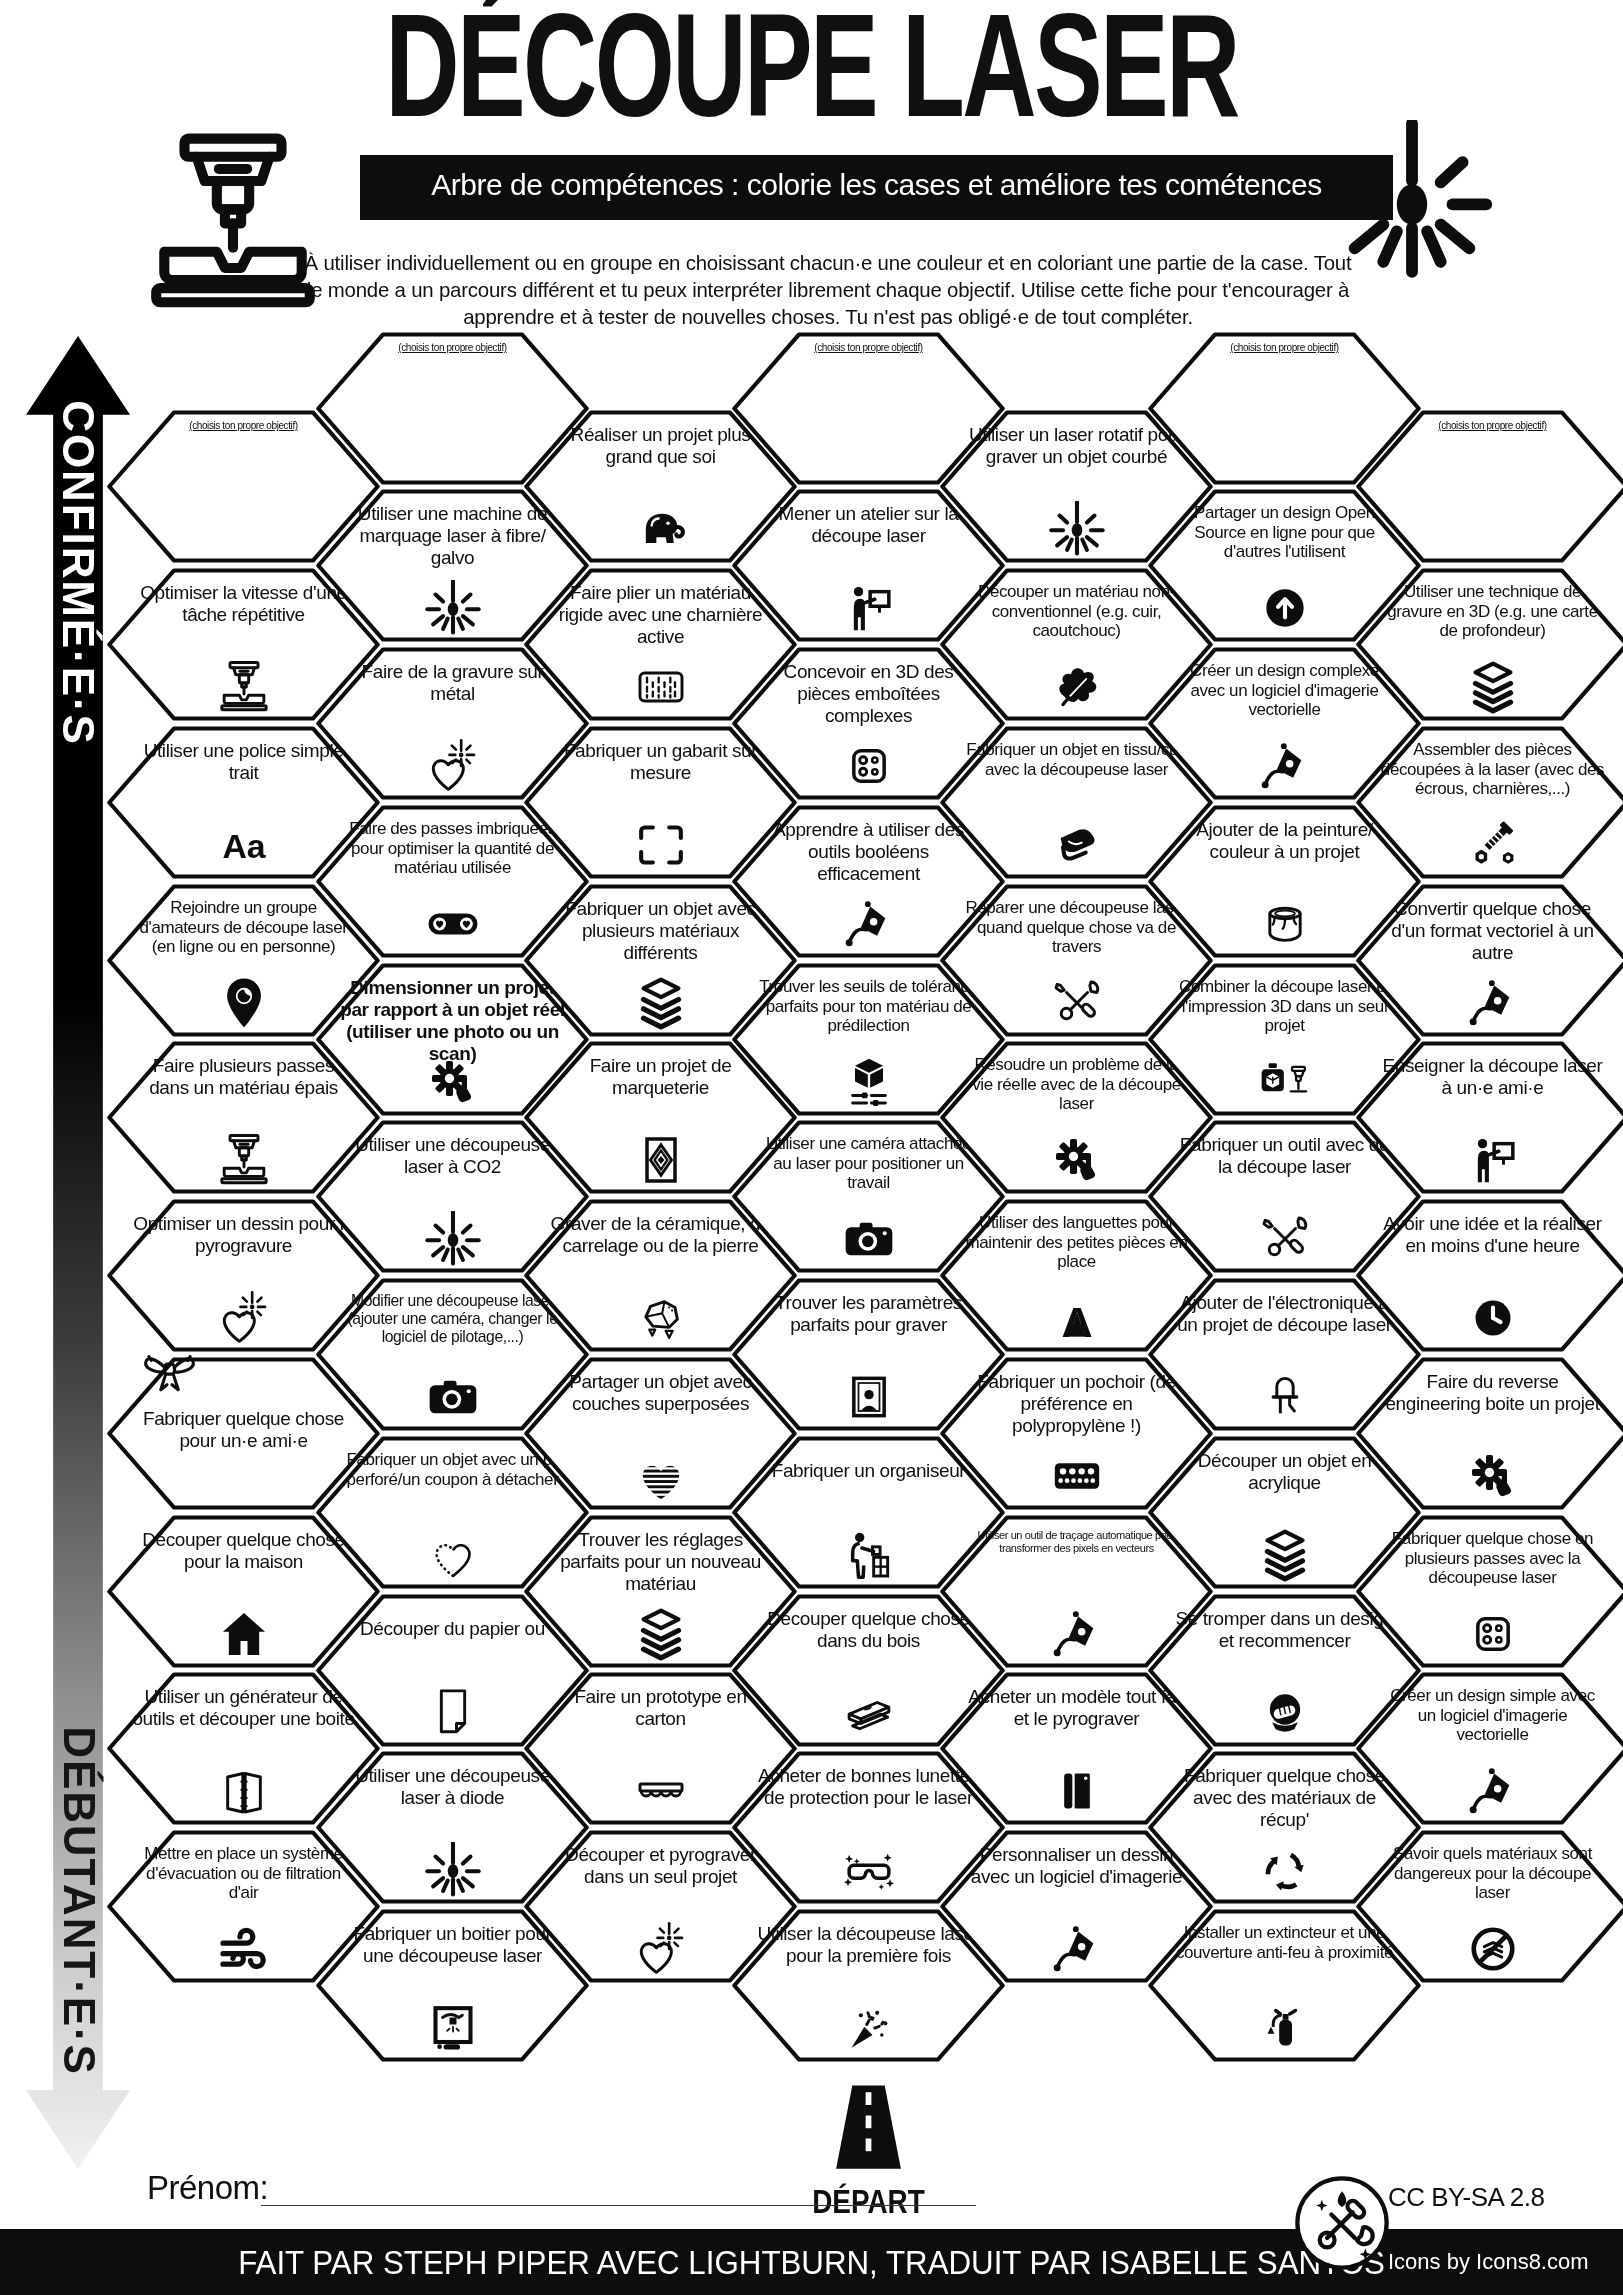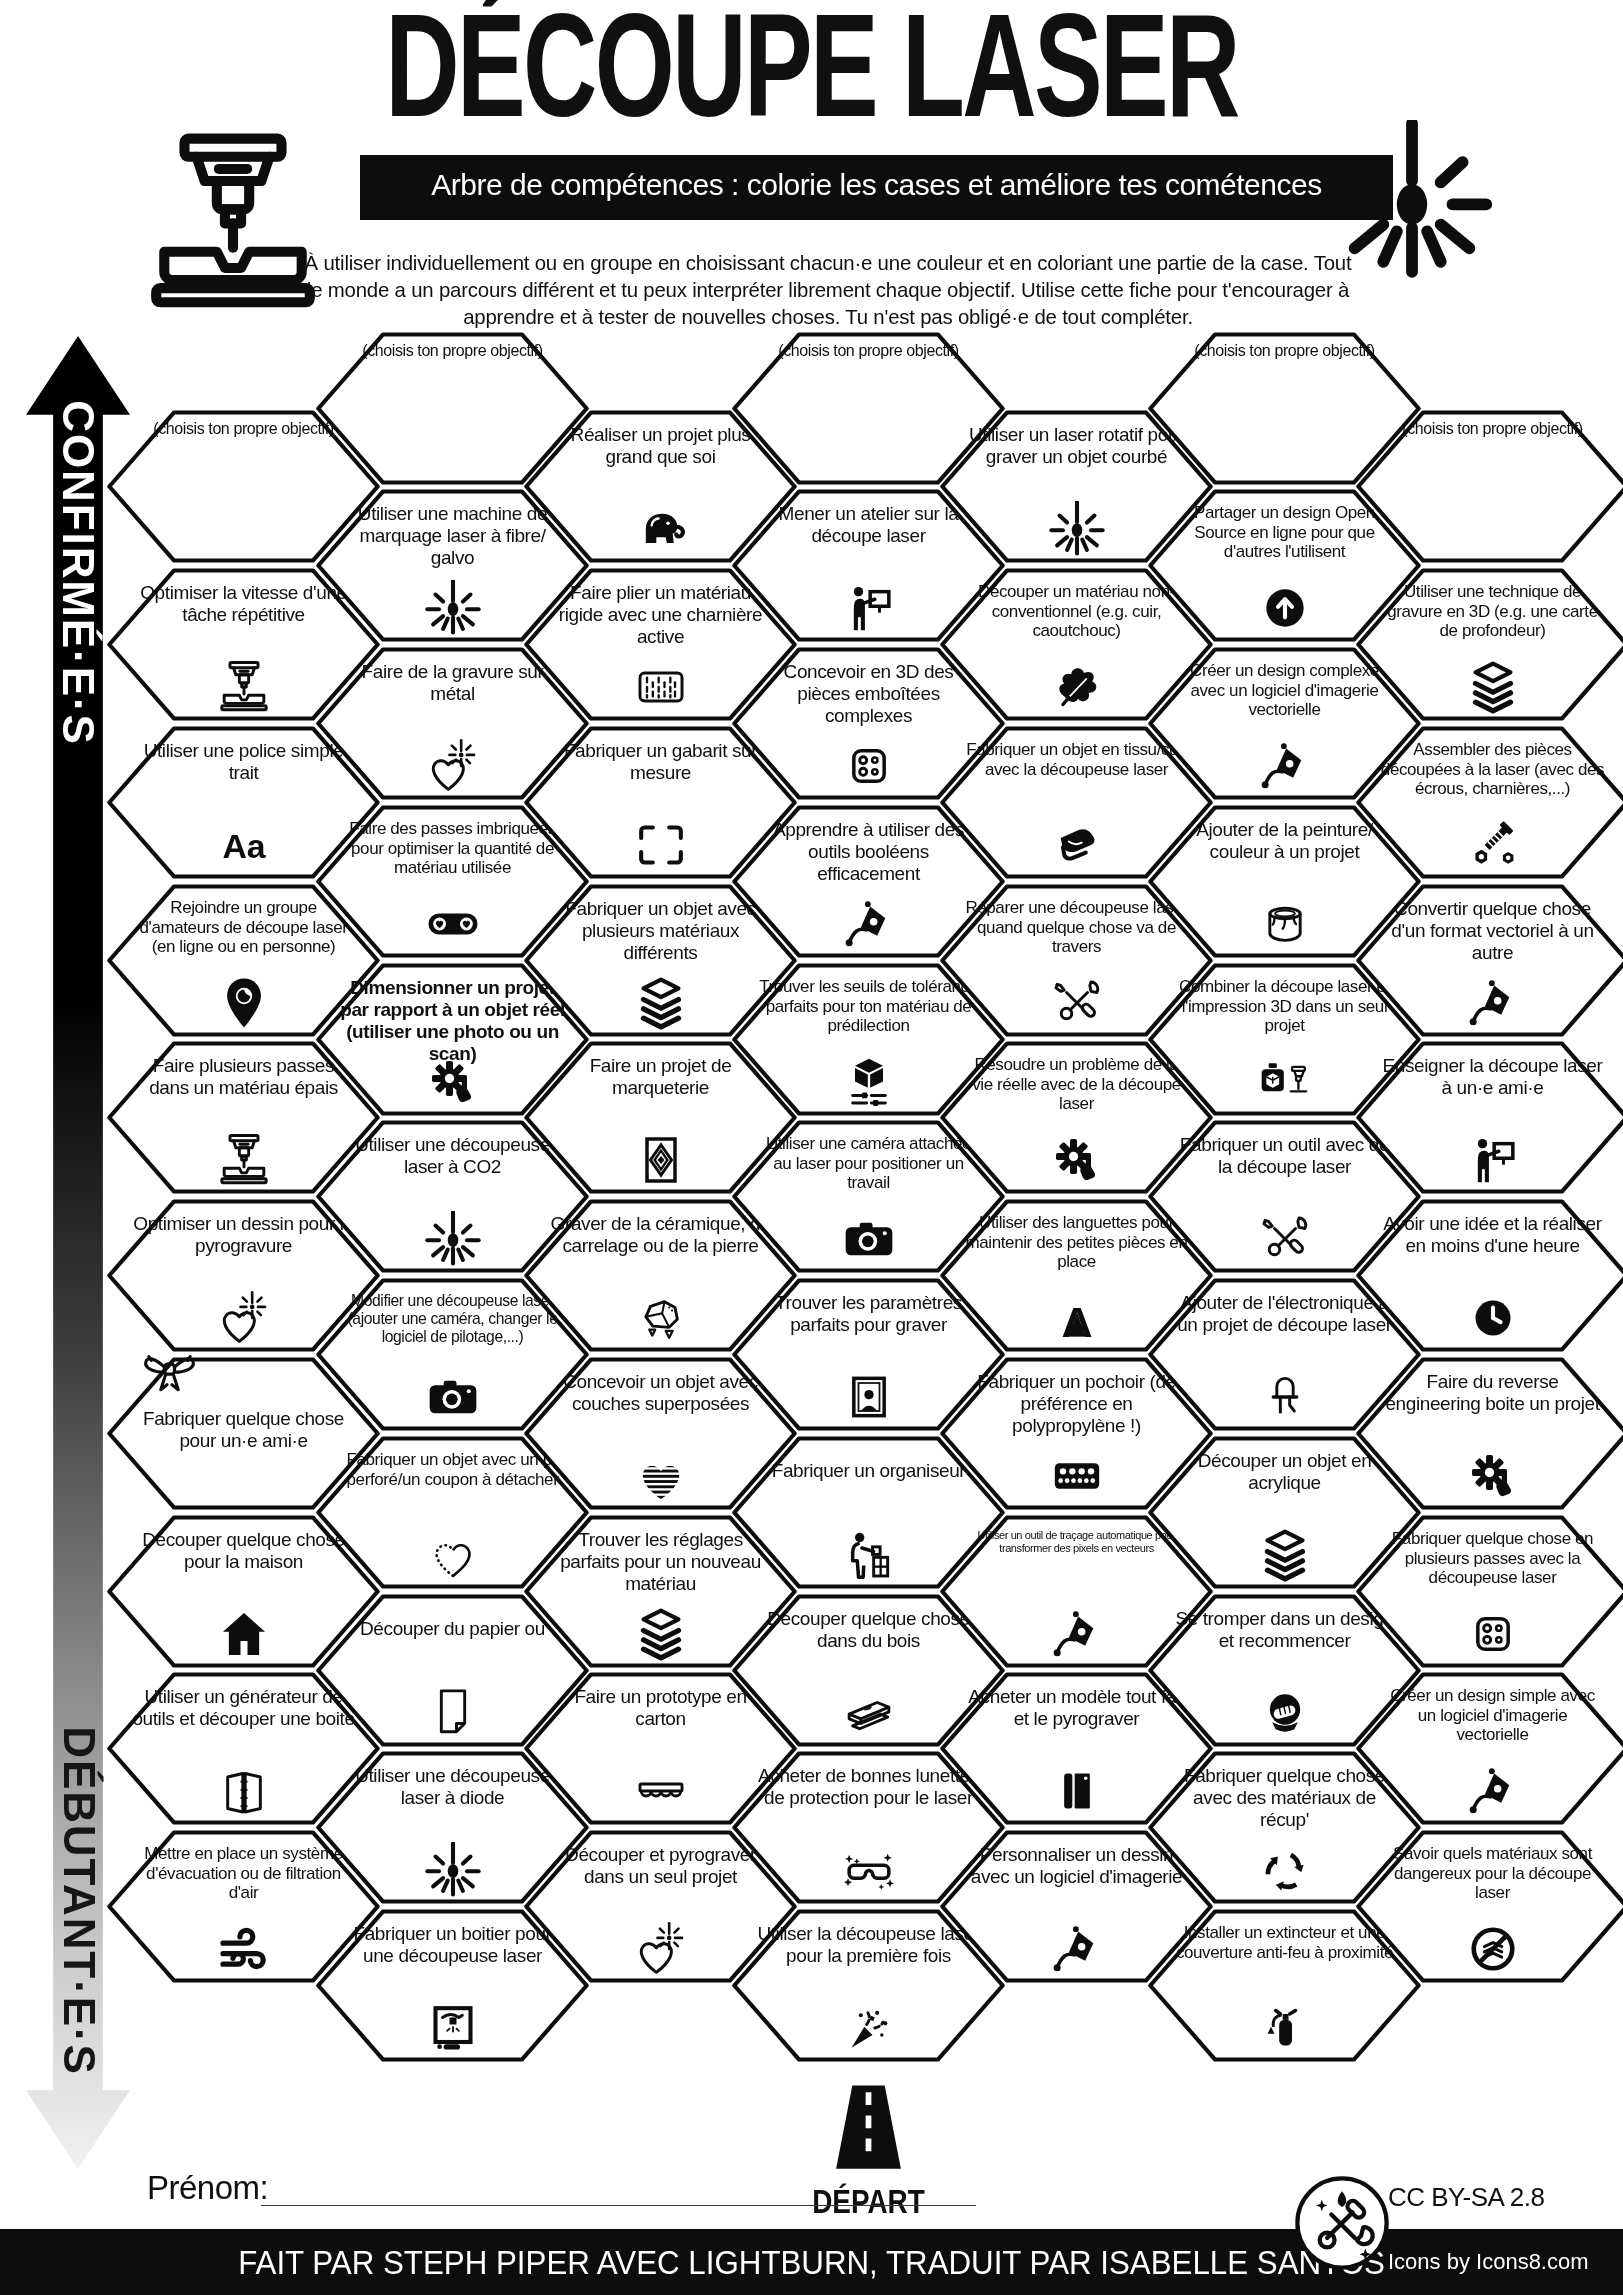--- a/index.html
+++ b/index.html
@@ -22,21 +22,21 @@
   .axis-label{position:absolute;white-space:nowrap;font-size:44px;font-weight:bold;letter-spacing:1.9px;
       transform:rotate(90deg);transform-origin:center;}
   .axis-top{color:#fff;left:-100px;top:548px;width:356px;text-align:center;}
   .axis-bot{color:#161616;left:-101px;top:1876px;width:359px;text-align:center;}
   
   #hex-grid{position:absolute;left:0;top:0;}
   .hex{position:absolute;width:273px;height:153px;}
   .hex svg.bg{position:absolute;left:0;top:0;overflow:visible;}
   .hex .lbl{position:absolute;left:24px;right:24px;top:14px;text-align:center;
             font-size:19px;line-height:1.16;letter-spacing:-0.4px;}
-  .hex.choisis .lbl{font-size:16px;top:10.2px;}
+  .hex.choisis .lbl{font-size:10px;top:10.2px;text-decoration:underline;}
   .hex .ico{position:absolute;left:50%;bottom:6.5px;transform:translateX(-50%);
             width:56px;height:56px;color:#0d0d0d;}
   .hex .ico.tl{left:28px;top:-15.7px;bottom:auto;transform:none;width:69px;height:60px;}
   
   .depart-ico{position:absolute;left:813px;top:2069px;width:111px;height:116px;color:#0d0d0d;}
   .depart-lbl{position:absolute;left:753px;top:2182px;width:231px;text-align:center;
               font-size:34px;font-weight:bold;letter-spacing:0;transform:scaleX(.82);}
   .prenom{position:absolute;left:147px;top:2169px;font-size:33px;letter-spacing:-0.5px;}
   .prenom-line{position:absolute;left:261px;top:2174px;width:715px;height:30.5px;
                border-bottom:1.9px solid #3a3a3a;}
@@ -796,21 +796,21 @@
       </svg>
       <div class="lbl">Graver de la céramique, du carrelage ou de la pierre</div>
       <svg class="ico" viewBox="0 0 96 96">
         <use href="#i-stone"></use>
       </svg>
     </div>
     <div class="hex" style="left: 524px; top: 1357px;">
       <svg class="bg" width="273" height="153" viewBox="0 0 590 330">
         <polygon points="5,165 145,5 445,5 585,165 445,325 145,325" fill="#ffffff" stroke="#0d0d0d" stroke-width="9" stroke-linejoin="round"></polygon>
       </svg>
-      <div class="lbl">Concevoir un objet avec couches superposées</div>
+      <div class="lbl">Partager un objet avec couches superposées</div>
       <svg class="ico" viewBox="0 0 96 96">
         <use href="#i-heart-striped"></use>
       </svg>
     </div>
     <div class="hex" style="left: 524px; top: 1515px;">
       <svg class="bg" width="273" height="153" viewBox="0 0 590 330">
         <polygon points="5,165 145,5 445,5 585,165 445,325 145,325" fill="#ffffff" stroke="#0d0d0d" stroke-width="9" stroke-linejoin="round"></polygon>
       </svg>
       <div class="lbl">Trouver les réglages parfaits pour un nouveau matériau</div>
       <svg class="ico" viewBox="0 0 96 96">

